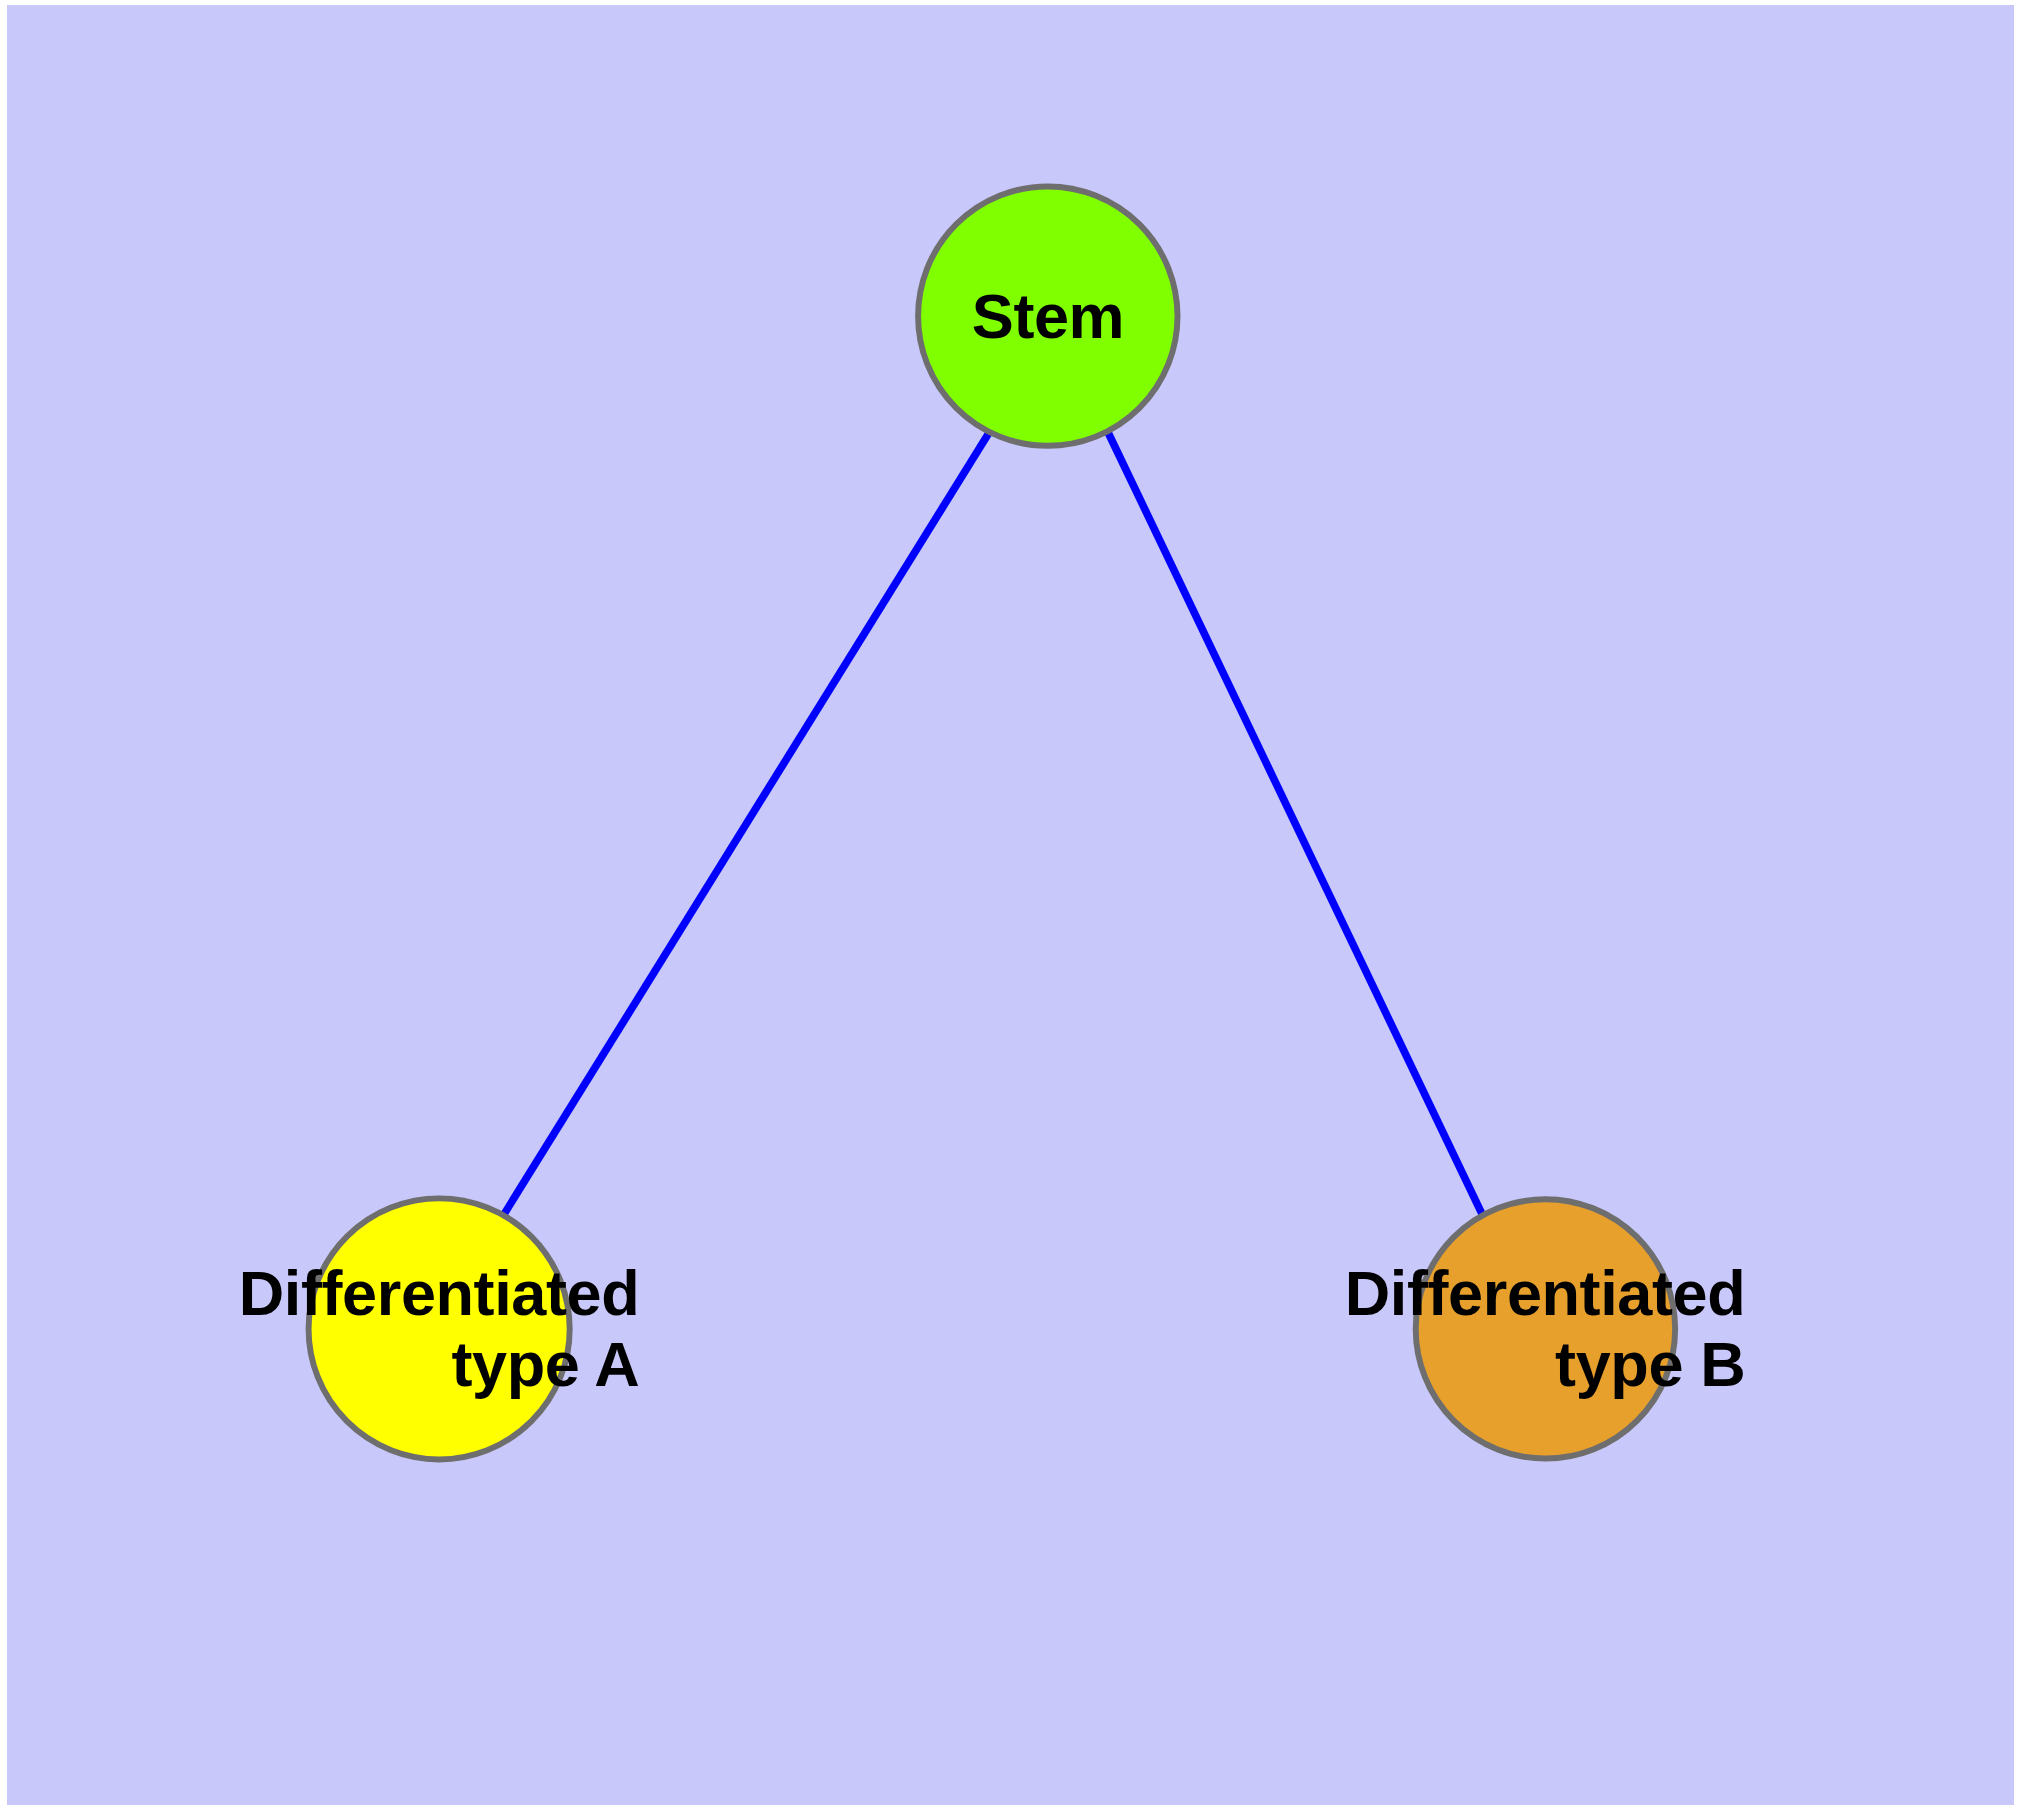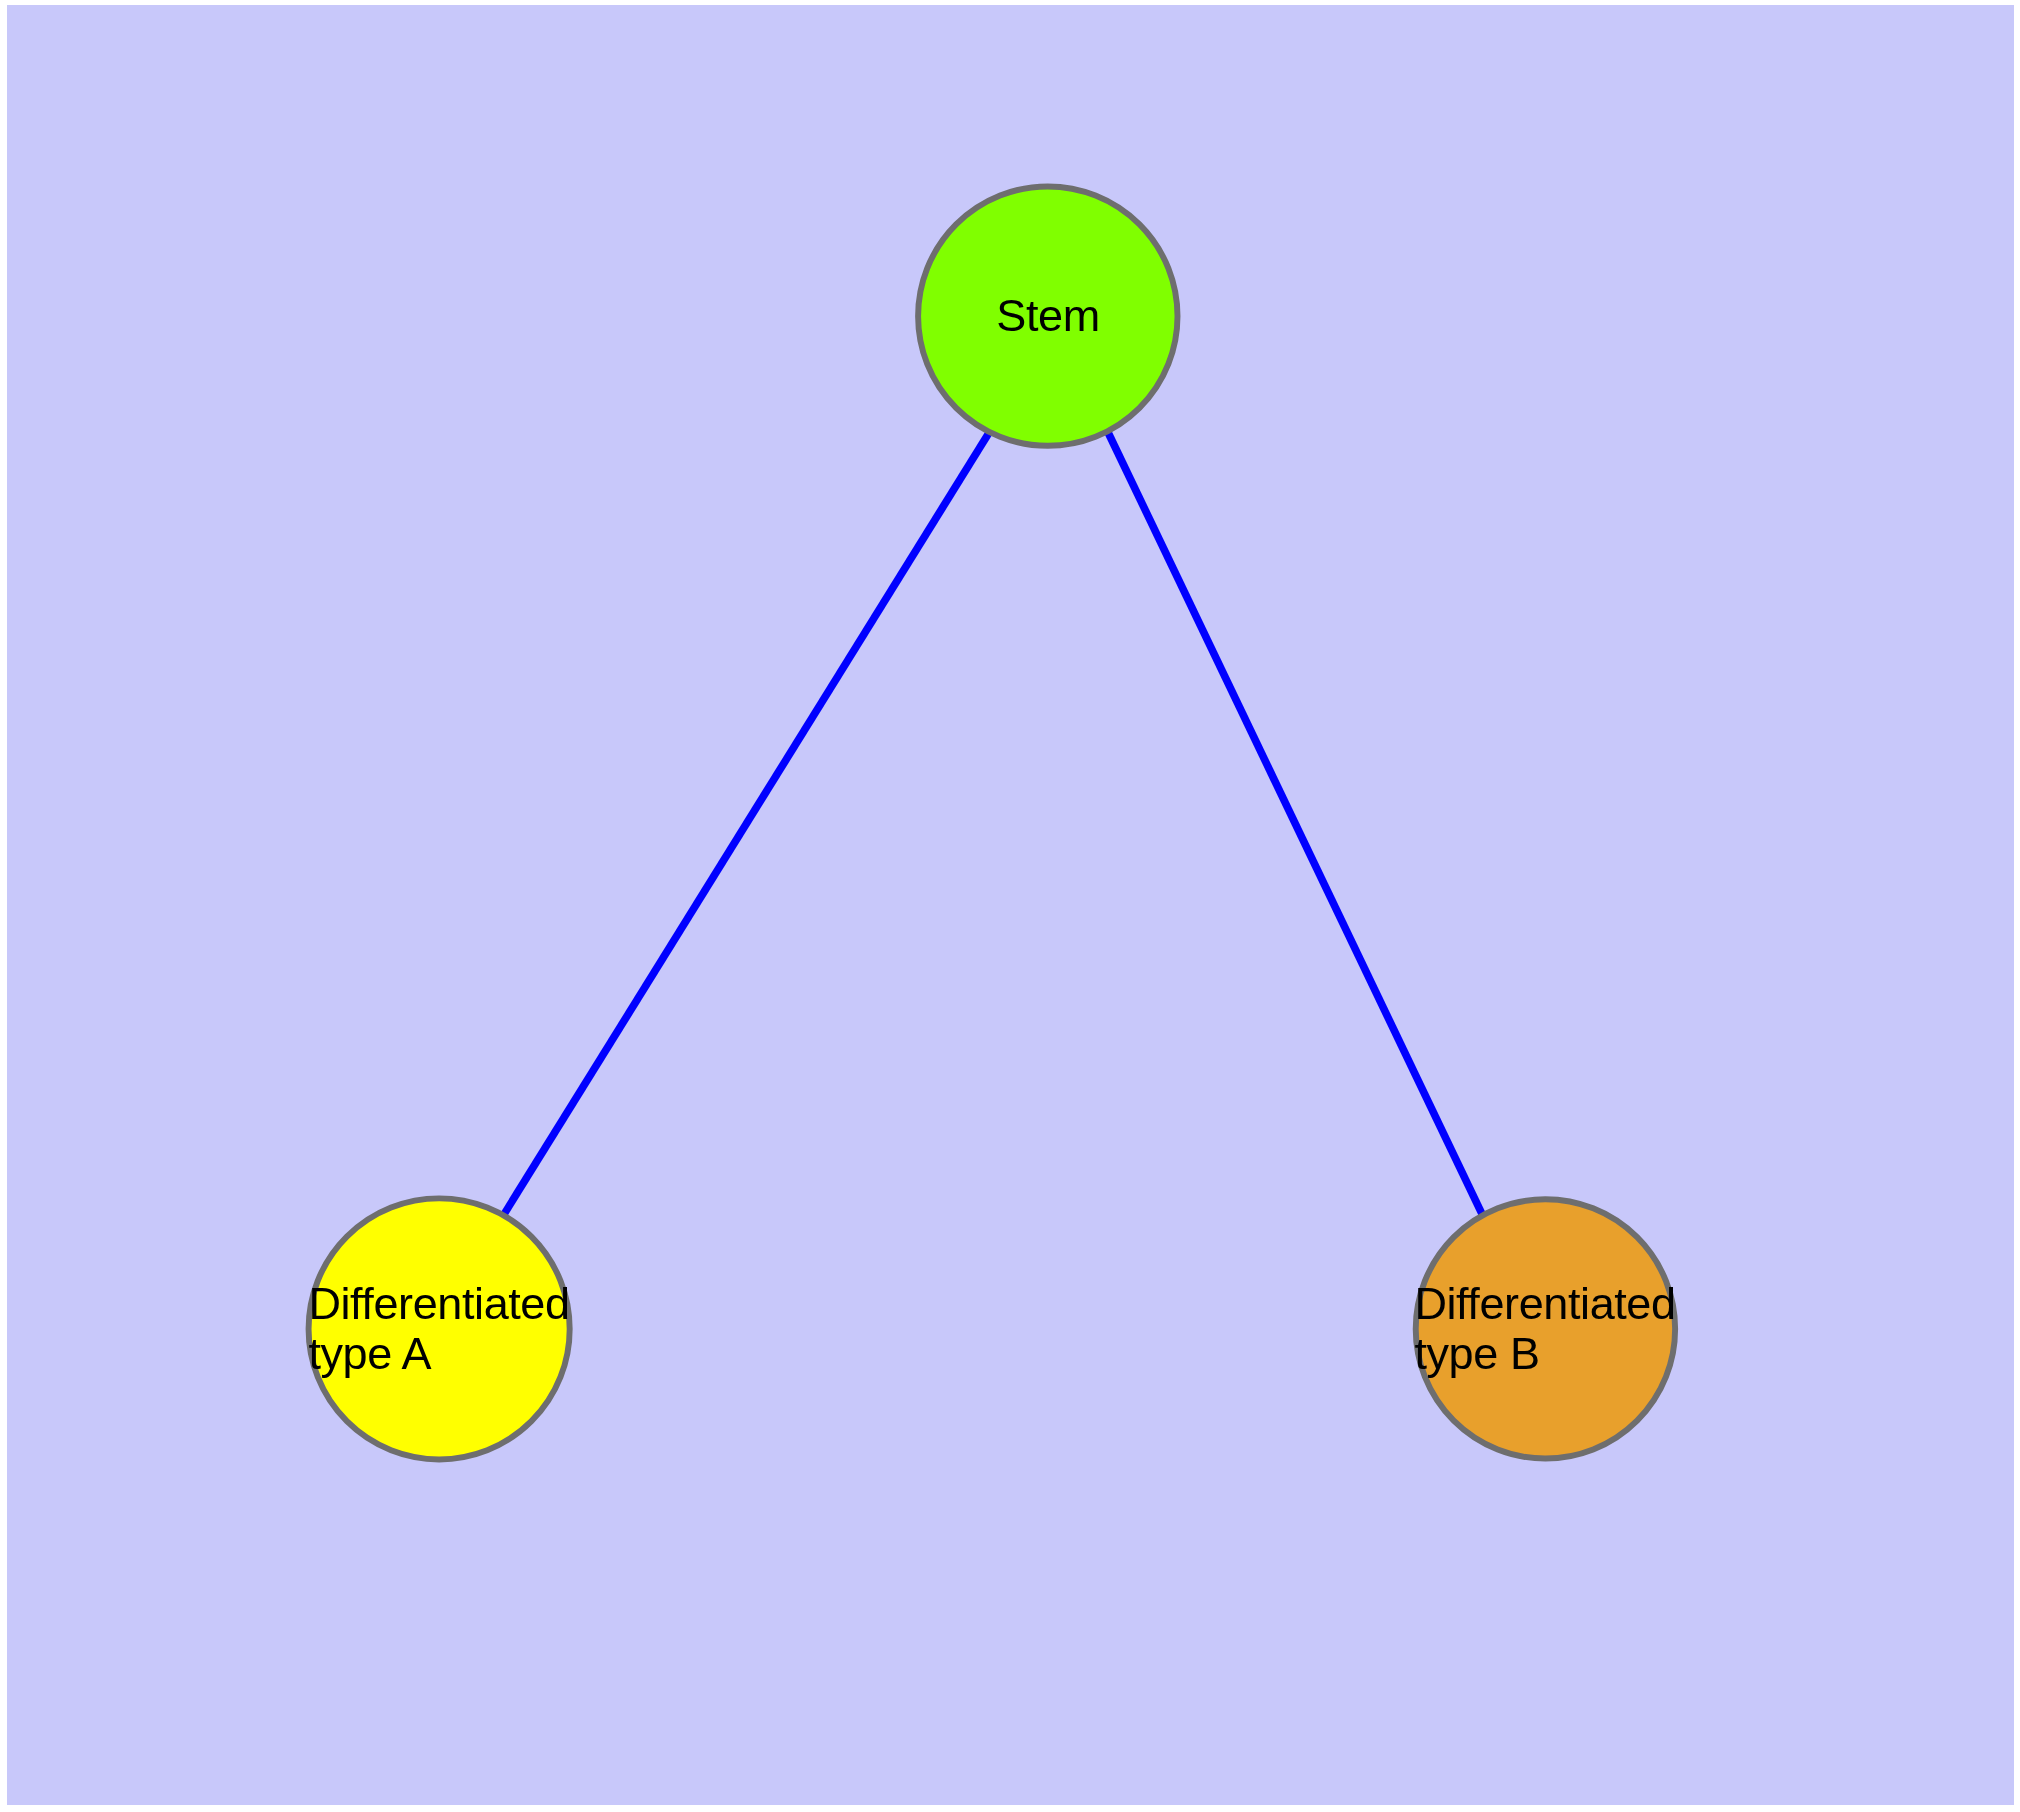--- a/index.html
+++ b/index.html
@@ -38,24 +38,24 @@
     fill: none;
     stroke-linecap: butt;
   }
   .node-circle {
     stroke: #6e6e6e;
     stroke-width: 7;
   }
   .node-label {
     position: absolute;
     color: #000000;
-    font-weight: normal;
-    font-size: 45px;
+    font-weight: bold;
+    font-size: 63px;
     line-height: 1.12;
-    text-align: left;
+    text-align: right;
     white-space: pre;
     transform: translate(-50%, -50%);
     letter-spacing: -0.4px;
   }
 </style>
 </head>
 <body>
 
 <div id="canvas">
 

